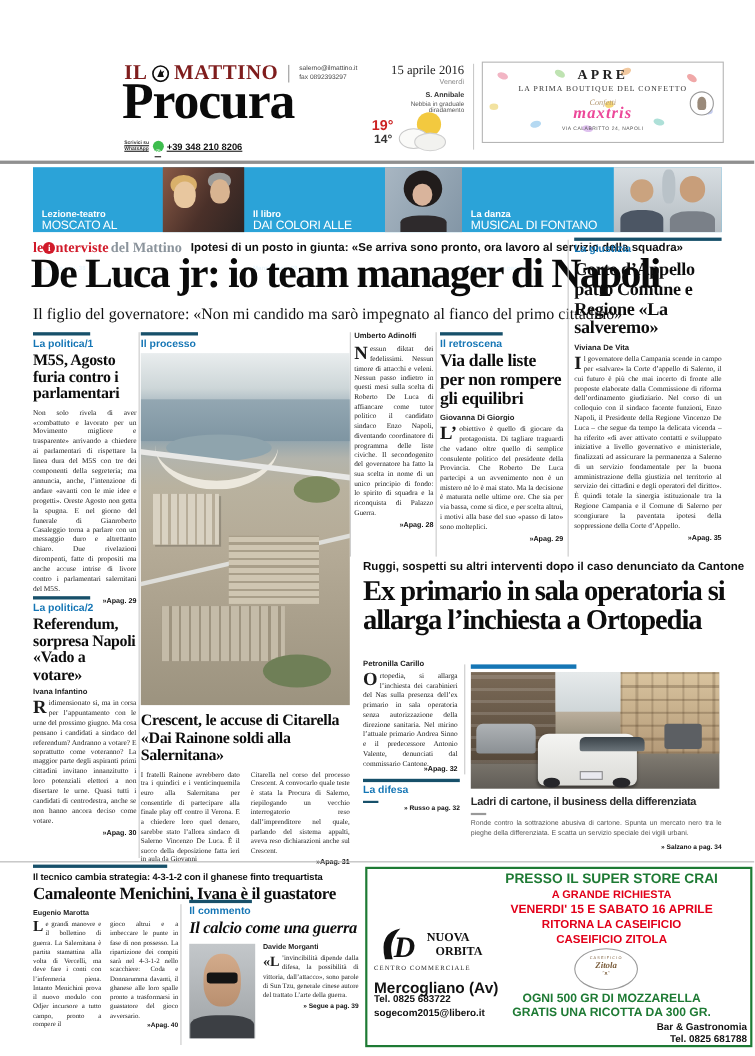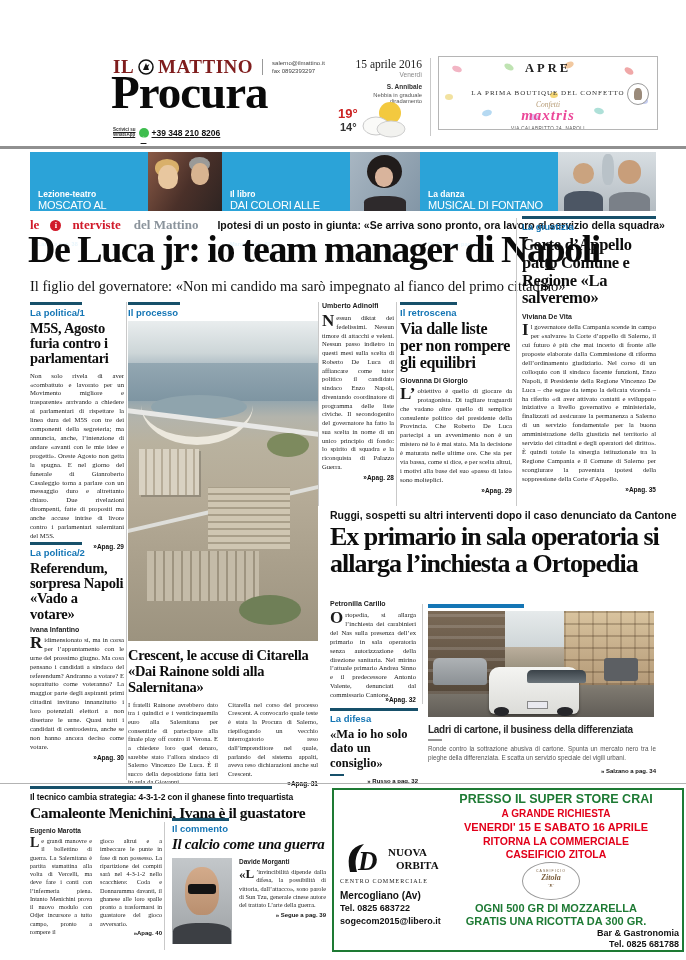--- a/index.html
+++ b/index.html
@@ -45,21 +45,21 @@
   .tp2 .hair{top:5%;left:24%;width:50%;height:56%;background:#211c1b;border-radius:50%;}
   .tp2 .face{top:26%;left:36%;width:26%;height:34%;background:#d9b49c;border-radius:48%;}
   .tp2 .bd{bottom:0;left:20%;width:60%;height:26%;background:#2e2a2c;border-radius:40% 40% 0 0;}
   .tp3{background:linear-gradient(#d8dee2,#b4bcc2);}
   .tp3 .statue{top:4%;left:45%;width:12%;height:52%;background:#b9c2c8;border-radius:40%;}
   .tp3 .h1{top:18%;left:15%;width:22%;height:36%;background:#caa37f;border-radius:48%;}
   .tp3 .h2{top:14%;right:15%;width:24%;height:40%;background:#c89e7a;border-radius:48%;}
   .tp3 .b1{bottom:0;left:6%;width:40%;height:34%;background:#4c5664;border-radius:40% 40% 0 0;}
   .tp3 .b2{bottom:0;right:6%;width:42%;height:32%;background:#7a8088;border-radius:40% 40% 0 0;}
   
-  #lead-brand{left:30px;top:217px;display:flex;align-items:center;gap:11px;}
+  #lead-brand{left:30px;top:217px;display:flex;align-items:center;gap:0;}
   .lbred{color:#d11a2a;font-weight:900;font-size:13px;}
   .lbi{width:11px;height:11px;border-radius:50%;background:#d11a2a;color:#fff;font-size:8.5px;font-weight:bold;text-align:center;line-height:11px;}
   .lbgray{color:#8b949c;font-weight:900;font-size:13px;margin-left:2px;}
   .lkick{font-family:"Liberation Sans",sans-serif;font-weight:bold;font-size:10.5px;color:#111;margin-left:8px;}
   #lead-headline{left:28px;top:231px;width:630px;font-weight:900;font-size:38px;line-height:0.98;letter-spacing:-1.5px;color:#0a0a0a;}
   #lead-deck{left:30px;top:278px;width:626px;font-size:14.5px;color:#121212;}
   
   .photo-aerial{position:relative;overflow:hidden;background:linear-gradient(180deg,#e9edee 0%,#cdd6d8 10%,#9fb0ba 16%,#8ea3ae 24%,#b3b4ac 30%,#b9b29f 38%,#b5ab97 55%,#aaa08c 75%,#9c937f 100%);}
   .photo-aerial div{position:absolute;}
   .pa-sea{top:13%;left:0;right:0;height:12%;background:linear-gradient(180deg,#93a7b2,#7e95a2);}
@@ -158,21 +158,21 @@
       <ellipse cx="70" cy="10" rx="5" ry="3" fill="#bfe3b2" transform="rotate(30 70 10)"></ellipse>
       <ellipse cx="95" cy="60" rx="5" ry="3" fill="#dfc2ef" transform="rotate(10 95 60)"></ellipse>
       <ellipse cx="130" cy="8" rx="5" ry="3" fill="#f2c9a0" transform="rotate(-25 130 8)"></ellipse>
       <ellipse cx="160" cy="54" rx="5" ry="3" fill="#aee0d8" transform="rotate(15 160 54)"></ellipse>
       <ellipse cx="190" cy="14" rx="5" ry="3" fill="#f0a8a8" transform="rotate(35 190 14)"></ellipse>
       <ellipse cx="205" cy="44" rx="4" ry="3" fill="#c5cdf0"></ellipse>
       <ellipse cx="115" cy="38" rx="4" ry="3" fill="#f5d776" transform="rotate(-10 115 38)"></ellipse>
     </svg>
     <div style="position:relative;text-align:center;margin-top:4px;">
       <div style="font-size:12.5px;letter-spacing:3px;font-weight:600;color:#222;">APRE</div>
-      <div style="font-size:7px;letter-spacing:1px;color:#333;margin-top:13px;">LA PRIMA BOUTIQUE DEL CONFETTO</div>
+      <div style="font-size:7px;letter-spacing:1px;color:#333;margin-top:1px;">LA PRIMA BOUTIQUE DEL CONFETTO</div>
       <div style="font-style:italic;font-size:7.5px;color:#b59a74;margin-top:3px;">Confetti</div>
       <div style="font-weight:900;font-style:italic;font-size:15px;letter-spacing:1px;color:#ec4899;line-height:0.9;">maxtris</div>
       <div class="sans" style="font-size:4.5px;letter-spacing:0.5px;color:#555;margin-top:3px;">VIA CALABRITTO 24, NAPOLI</div>
     </div>
     <div class="stamp" style="position:absolute;right:8px;top:26px;width:20px;height:20px;"></div>
   </div>
 
   <div class="abs" style="left:0;top:146px;width:686px;height:3px;background:#909090;"></div>
 
   <div class="abs" id="strip">
@@ -298,21 +298,20 @@
   <div class="abs sans" style="left:330px;top:509px;width:356px;font-weight:bold;font-size:10.5px;color:#111;">Ruggi, sospetti su altri interventi dopo il caso denunciato da Cantone</div>
   <div class="abs headline" style="left:330px;top:523px;width:356px;font-size:26px;line-height:1.05;letter-spacing:-1px;">Ex primario in sala operatoria si allarga l’inchiesta a Ortopedia</div>
   <div class="abs byline" style="left:330px;top:600px;">Petronilla Carillo</div>
   <div class="abs bodytxt just" style="left:330px;top:611px;width:86px;"><span class="dropcap">O</span><span>rtopedia, si allarga l’inchiesta dei carabinieri del Nas sulla presenza dell’ex primario in sala operatoria senza autorizzazione della direzione sanitaria. Nel mirino l’attuale primario Andrea Sinno e il predecessore Antonio Valente, denunciati dal commissario Cantone.</span></div>
   <div class="abs jump" style="left:330px;top:694px;width:86px;">»Apag. 32</div>
   <div class="abs vl" style="left:422px;top:604px;height:100px;"></div>
 
   <div class="abs" style="left:330px;top:708px;width:88px;">
     <div class="labelbar" style="width:88px;"></div>
     <div class="seclabel">La difesa</div>
-    <div class="headline" style="font-size:12.5px;line-height:1.15;margin-top:3px;">«Ma io ho solo dato un consiglio»</div>
     <div style="width:14px;height:2px;background:#17506a;margin-top:4px;"></div>
     <div class="jump" style="font-size:6px;">» Russo a pag. 32</div>
   </div>
 
   <div class="abs" style="left:428px;top:604px;width:96px;height:4px;background:#1576b5;"></div>
   <div class="abs photo-street" style="left:428px;top:611px;width:226px;height:106px;">
     <div class="ps-bl"></div>
       <div class="ps-br"></div>
       <div class="ps-sky"></div>
     <div class="ps-carg"></div>
@@ -360,30 +359,30 @@
         <div class="bodytxt just" style="margin-top:3px;font-size:6.3px;"><span class="dropcap" style="font-size:13px;">«L</span><span>’invincibilità dipende dalla difesa, la possibilità di vittoria, dall’attacco», sono parole di Sun Tzu, generale cinese autore del trattato L’arte della guerra.</span></div>
         <div class="jump" style="font-size:6px;">» Segue a pag. 39</div>
       </div>
     </div>
   </div>
 
   <div class="abs" id="crai-ad">
     <div class="abs adgreen" style="left:96px;top:2px;width:252px;text-align:center;font-size:12.5px;">PRESSO IL SUPER STORE CRAI</div>
     <div class="abs adred" style="left:96px;top:18px;width:252px;text-align:center;font-size:10px;">A GRANDE RICHIESTA</div>
     <div class="abs adred" style="left:96px;top:31px;width:252px;text-align:center;font-size:11px;">VENERDI' 15 E SABATO 16  APRILE</div>
-    <div class="abs adred" style="left:96px;top:45px;width:252px;text-align:center;font-size:10.5px;">RITORNA LA COMMERCIALE</div>
+    <div class="abs adred" style="left:96px;top:45px;width:252px;text-align:center;font-size:10.5px;">RITORNA LA CASEIFICIO</div>
     <div class="abs adred" style="left:96px;top:58px;width:252px;text-align:center;font-size:10.5px;">CASEIFICIO ZITOLA</div>
     <svg class="abs" style="left:8px;top:50px;" width="42" height="38" viewBox="0 0 42 38">
       <path d="M8 32 Q2 8 22 4 Q10 16 15 32 Z" fill="#111"></path>
       <text x="16" y="30" font-size="27" font-family="Liberation Serif" font-weight="bold" font-style="italic" fill="#111">D</text>
     </svg>
     <div class="abs" style="left:54px;top:56px;font-weight:bold;font-size:11px;font-family:'Liberation Serif',serif;color:#111;">NUOVA</div>
     <div class="abs" style="left:62px;top:69px;font-weight:bold;font-size:11px;font-family:'Liberation Serif',serif;color:#111;">ORBITA</div>
     <div class="abs" style="left:6px;top:88px;font-size:6px;letter-spacing:1px;font-family:'Liberation Serif',serif;color:#222;">CENTRO COMMERCIALE</div>
-    <div class="abs adblack" style="left:6px;top:100px;font-size:10px;">Mercogliano (Av)</div>
+    <div class="abs adblack" style="left:6px;top:100px;font-size:14px;">Mercogliano (Av)</div>
     <div class="abs adblack" style="left:6px;top:113px;font-size:9px;">Tel. 0825 683722</div>
     <div class="abs adblack" style="left:6px;top:126px;font-size:9px;">sogecom2015@libero.it</div>
     <div id="zitola" class="abs">
       <div class="zit1">CASEIFICIO</div>
       <div class="zit2">Zitola</div>
       <div class="zit3">ᵔᴥᵔ</div>
     </div>
     <div class="abs adgreen" style="left:96px;top:112px;width:252px;text-align:center;font-size:11px;">OGNI 500 GR DI MOZZARELLA</div>
     <div class="abs adgreen" style="left:96px;top:125px;width:252px;text-align:center;font-size:11px;">GRATIS UNA RICOTTA DA 300 GR.</div>
     <div class="abs adblack" style="left:200px;top:138px;width:145px;text-align:right;font-size:9px;">Bar &amp; Gastronomia</div>

